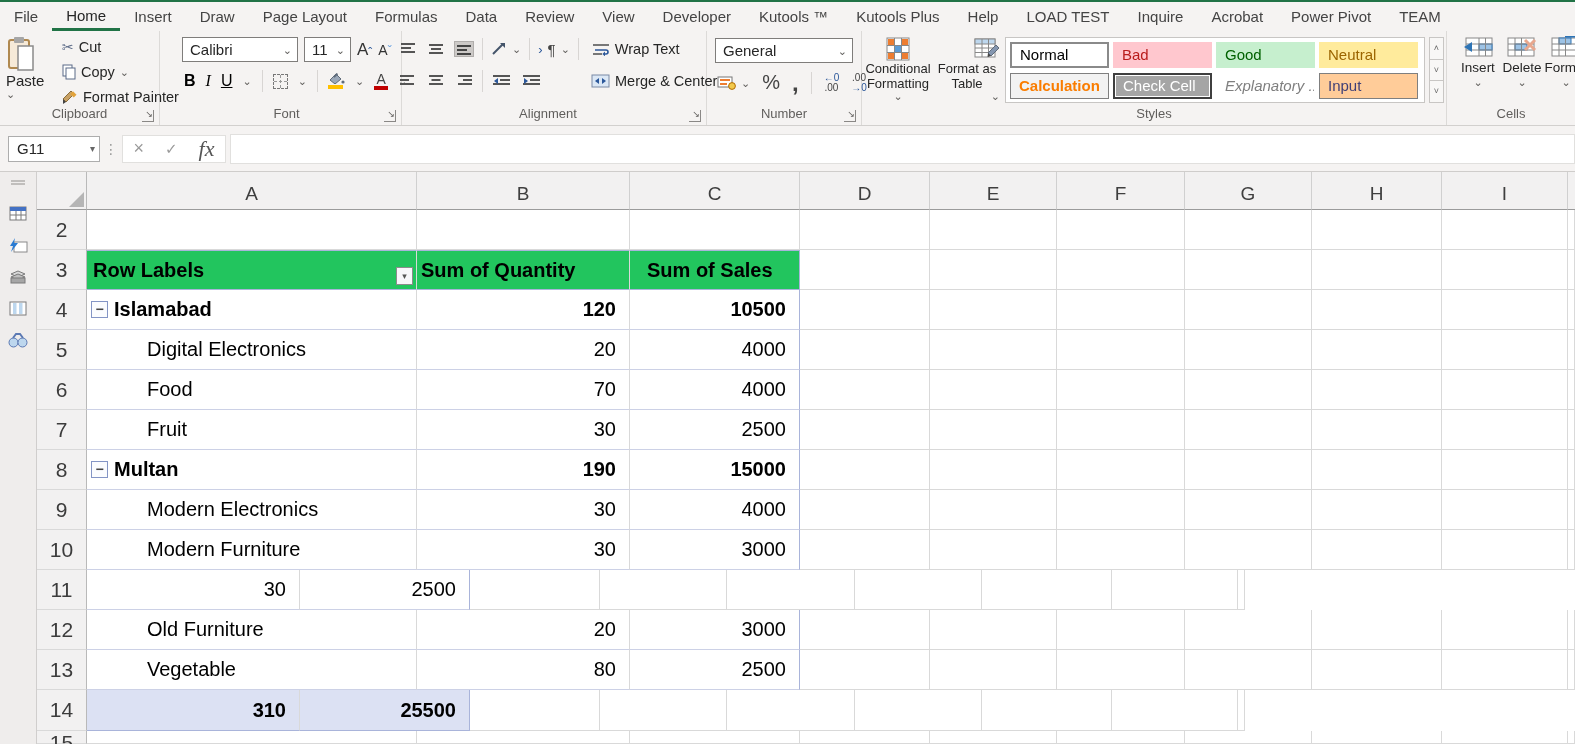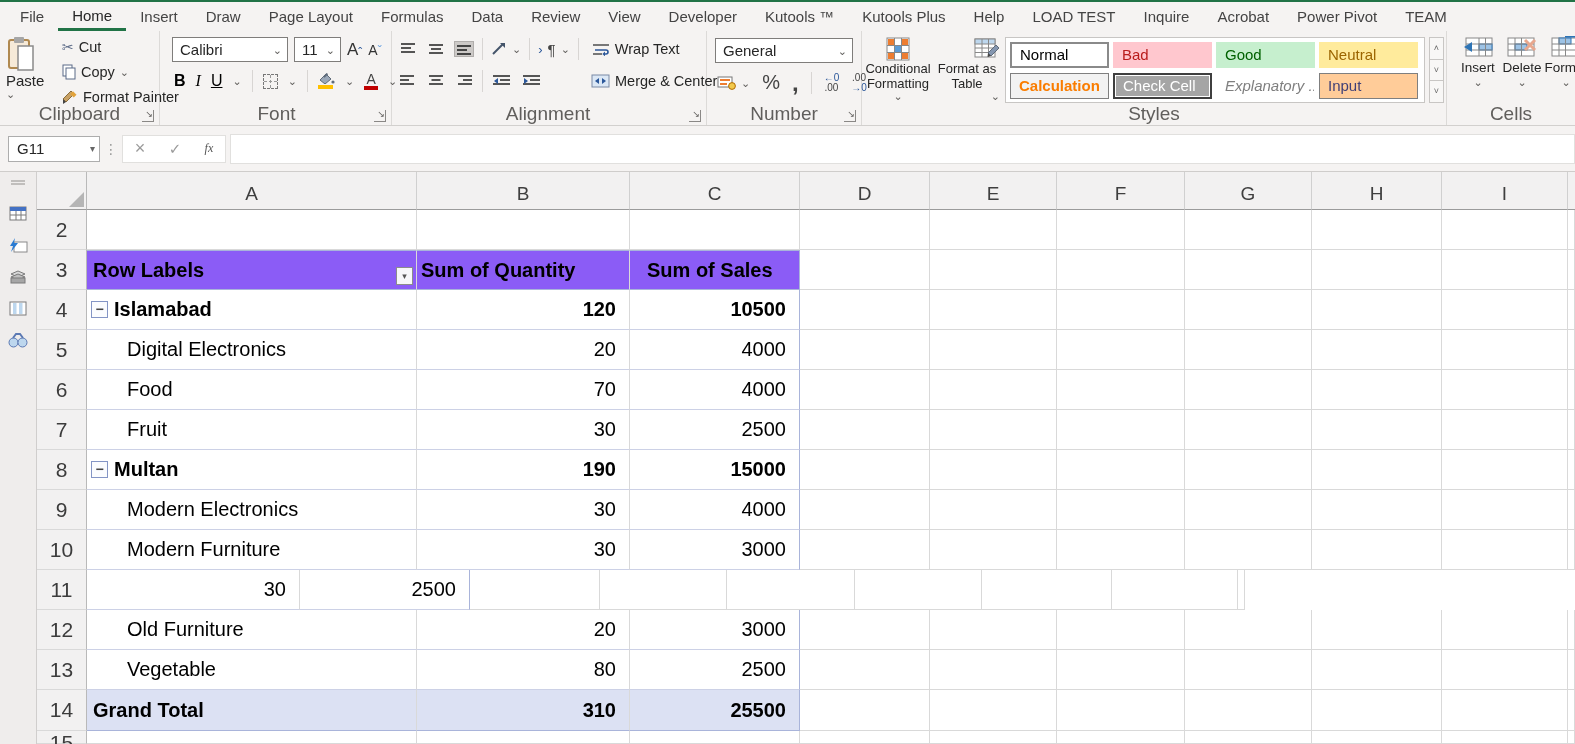--- a/index.html
+++ b/index.html
@@ -3,34 +3,34 @@
 <meta charset="utf-8">
 <style>
   * { margin:0; padding:0; box-sizing:border-box; }
   html,body { width:1575px; height:744px; overflow:hidden; background:#fff;
               font-family:"Liberation Sans","DejaVu Sans",sans-serif; }
   #app { position:relative; width:1575px; height:744px; }
 
   
   .top-accent { position:absolute; left:0; top:0; width:1575px; height:2px; background:#217346; }
   .tabbar { position:absolute; left:0; top:2px; width:1575px; height:29px; background:#f5f3f2;
-            display:flex; align-items:stretch; padding-left:6px; }
+            display:flex; align-items:stretch; padding-left:0; }
   .tab { padding:0 14px; font-size:15px; color:#444; display:flex; align-items:center; cursor:default; white-space:nowrap; }
   .tab.active { color:#262626; border-bottom:3px solid #217346; padding-bottom:0; }
 
   
   .ribbon { position:absolute; left:0; top:31px; width:1575px; height:95px; background:#f5f3f2;
             border-bottom:1px solid #d2d0ce; }
   .grp { position:absolute; top:0; height:94px; border-right:1px solid #dcdad8; }
   .glabel { position:absolute; bottom:1px; left:0; right:0; height:19px; text-align:center;
-            font-size:19px; color:#605e5c; line-height:17px; }
+            font-size:13px; color:#605e5c; line-height:17px; }
   .launcher { position:absolute; bottom:3px; right:5px; width:12px; height:12px; border:1px solid #8a8886;
               border-top:none; border-left:none; font-size:9px; line-height:8px; color:#605e5c; text-align:right; }
   .g-clip   { left:0;    width:160px; }
-  .g-font   { left:162px; width:230px; }
+  .g-font   { left:172px; width:230px; }
   .g-align  { left:390px; width:317px; }
   .g-num    { left:707px; width:155px; }
   .g-styles { left:862px; width:585px; }
   .g-cells  { left:1447px; width:128px; border-right:none; overflow:hidden; }
 
   .paste-btn { position:absolute; left:6px; top:5px; width:52px; height:68px; display:flex; flex-direction:column;
                align-items:flex-start; font-size:15px; color:#262626; }
   .clip-col { position:absolute; left:62px; top:6px; display:flex; flex-direction:column; gap:5px; }
   .small-btn { display:flex; align-items:center; gap:5px; font-size:14.5px; color:#262626; height:20px; white-space:nowrap; }
   .chev { font-size:11px; color:#605e5c; line-height:10px; }
@@ -89,21 +89,21 @@
 
   
   .fbar { position:absolute; left:0; top:126px; width:1575px; height:46px; background:#f5f3f2;
           border-bottom:1px solid #cfcdcb; display:flex; align-items:center; }
   .namebox { margin-left:8px; width:92px; height:26px; background:#fff; border:1px solid #adadad;
              display:flex; align-items:center; font-size:15px; color:#262626; padding-left:8px; position:relative; }
   .namebox .dd { position:absolute; right:4px; font-size:10px; color:#666; }
   .fdots { width:22px; text-align:center; color:#9a9a9a; font-size:14px; }
   .fbtns { width:104px; height:28px; background:#fff; border:1px solid #e1e0de; display:flex; align-items:center;
            justify-content:space-around; color:#9a9a9a; }
-  .fbtns .fx { font-family:"Liberation Serif",serif; font-style:italic; font-size:12px; color:#555; }
+  .fbtns .fx { font-family:"Liberation Serif",serif; font-style:italic; font-size:22px; color:#555; }
   .finput { flex:1; height:30px; background:#fff; border:1px solid #e1e0de; margin-left:4px; margin-right:0;
             font-size:15px; padding-left:6px; color:#262626; }
 
   
   .sheet { position:absolute; left:0; top:172px; width:1575px; height:572px; background:#fff; }
   .ktbar { position:absolute; left:0; top:0; width:37px; height:572px; background:#efedec;
            border-right:1px solid #d0cecd; display:flex; flex-direction:column; align-items:center; padding-top:8px; gap:17px; }
   .kt-handle { width:14px; height:5px; border-top:2px solid #c0bebc; border-bottom:2px solid #c0bebc; margin-bottom:4px; }
 
   .gridwrap { position:absolute; left:37px; top:0; width:1538px; height:572px; }
@@ -119,24 +119,24 @@
   .grow { display:flex; height:40px; }
   .grow.h41 { height:41px; } .grow.h13 { height:13px; overflow:hidden; }
   .rn { width:50px; background:#f2f1f1; border-right:1px solid #b9b9b9; border-bottom:1px solid #d9d9d9;
         display:flex; align-items:center; justify-content:center; font-size:21px; color:#3c3c3c; }
   .c { border-right:1px solid #d9d9d9; border-bottom:1px solid #d9d9d9; font-size:20px; color:#000;
        display:flex; align-items:center; overflow:hidden; white-space:nowrap; }
   .num { justify-content:flex-end; padding-right:13px; }
   .b { font-weight:700; }
   .pv { border-bottom:1px solid #ccd1e6; }
   .pvC { border-right:1px solid #A9B4DA; }
-  .phdr { background:#8b5cf6; border-top:1px solid #A9B4DA; border-bottom:1px solid #A9B4DA; font-weight:700; }
+  .phdr { background:#22c55e; border-top:1px solid #A9B4DA; border-bottom:1px solid #A9B4DA; font-weight:700; }
   .ptot { background:#DCE1F3; border-bottom:1px solid #A9B4DA; font-weight:700; }
   .padA { padding-left:6px; } .padB { padding-left:4px; } .padC { padding-left:17px; }
-  .item { padding-left:40px; }
+  .item { padding-left:60px; }
   .gcell-a { padding-left:4px; gap:6px; font-weight:700; position:relative; }
   .collapse { width:17px; height:17px; border:1px solid #8495c5; background:#fbfcfe; color:#444;
               font-size:14px; line-height:14px; text-align:center; flex:0 0 auto; }
   .filter-btn { position:absolute; right:3px; bottom:4px; width:17px; height:18px; background:#f7f7fa;
                 border:1px solid #8c8c8c; font-size:9px; color:#555; text-align:center; line-height:16px; }
   svg { display:block; }
 </style>
 </head>
 <body>
 
@@ -724,21 +724,20 @@
           <div class="c wE"></div>
           <div class="c wF"></div>
           <div class="c wG"></div>
           <div class="c wH"></div>
           <div class="c wI"></div>
           <div class="c wJ"></div>
       </div>
 
       <div class="grow h41">
         <div class="rn">14</div>
-        <div class="c wA ptot padA">Grand Total</div>
         <div class="c wB ptot num">310</div>
         <div class="c wC ptot num pvC">25500</div>
         <div class="c wD"></div>
           <div class="c wE"></div>
           <div class="c wF"></div>
           <div class="c wG"></div>
           <div class="c wH"></div>
           <div class="c wI"></div>
           <div class="c wJ"></div>
       </div>

